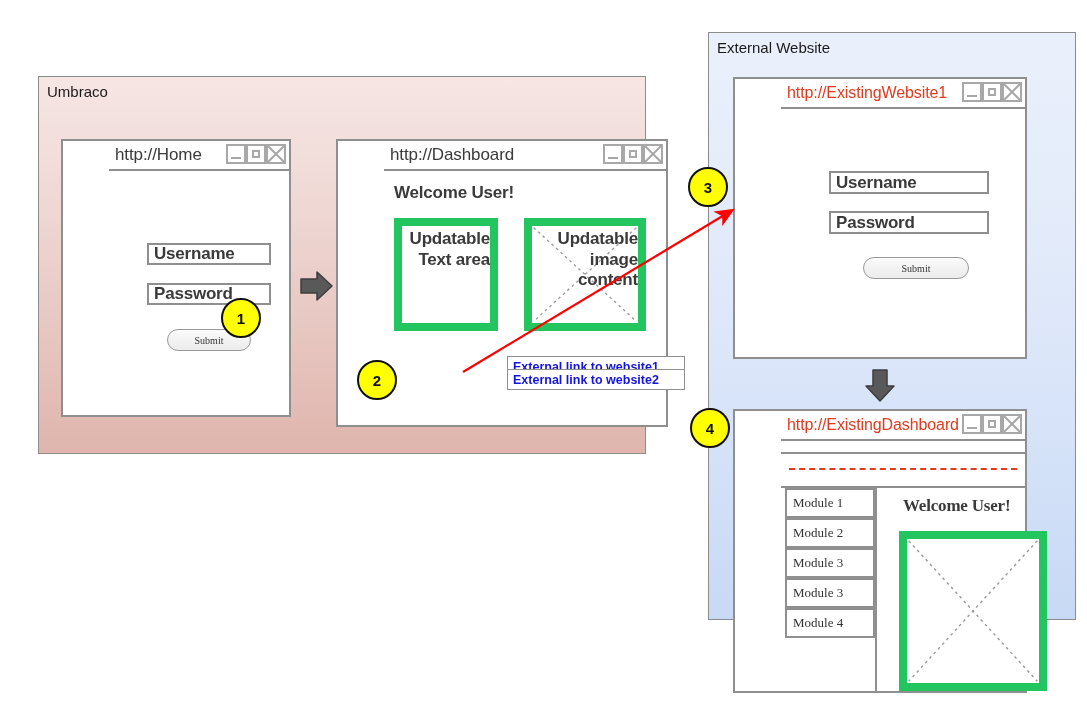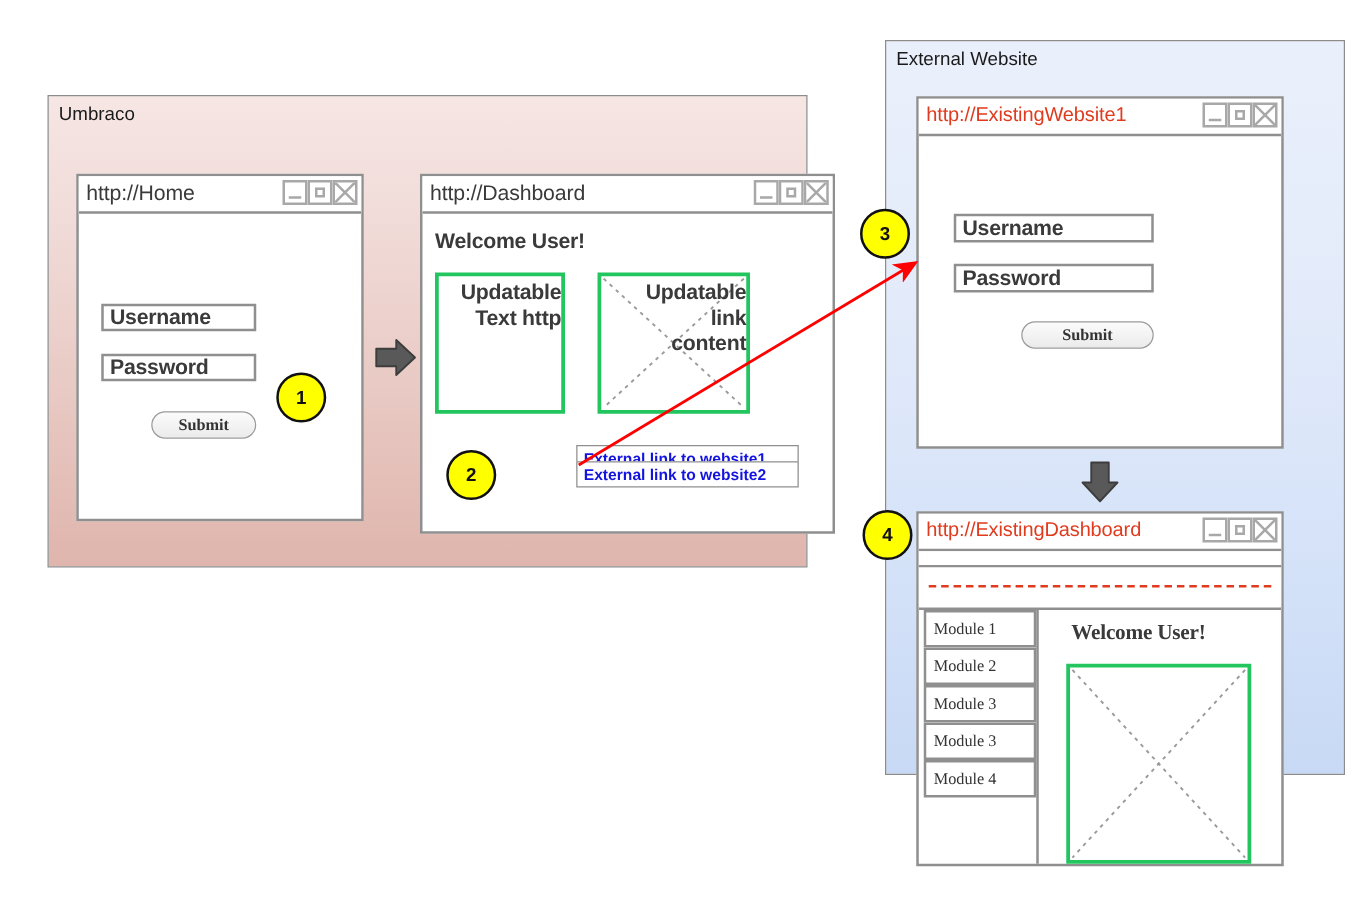--- a/index.html
+++ b/index.html
@@ -22,21 +22,21 @@
     left:708px;top:32px;width:368px;height:588px;
     background:linear-gradient(180deg,#eaf0fb 0%,#e3ebfa 35%,#d3e1f8 75%,#c8d9f5 100%);
     border:1px solid #8c8c8c;
   }
   .panel-title{
     position:absolute;left:8px;top:6px;font-size:15px;color:#1a1a1a;
     font-family:"Liberation Sans", sans-serif;font-weight:400;white-space:nowrap;
   }
 
   
-  .window{position:absolute;box-sizing:border-box;background:#ffffff;border:2px solid #8f8f8f;}
+  .window{position:absolute;box-sizing:border-box;background:#ffffff;border:2px solid #8f8f8f;padding-left:46px;}
   .titlebar{
     position:relative;box-sizing:border-box;height:30px;width:100%;
     border-bottom:2px solid #8f8f8f;background:#ffffff;
     display:flex;align-items:center;
   }
   .title-text{
     font-size:17px;font-weight:normal;color:#3a3a3a;padding-left:6px;white-space:nowrap;
     letter-spacing:-0.1px;
   }
   .title-text.red{color:#e03b1e;font-weight:400;font-size:16px;}
@@ -45,30 +45,29 @@
   .wc-min::after{content:"";position:absolute;left:3px;right:3px;bottom:3px;height:2px;background:#a8a8a8;}
   .wc-max::after{content:"";position:absolute;left:4px;top:4px;right:4px;bottom:4px;border:2px solid #a8a8a8;}
   .wc-close svg{position:absolute;left:0;top:0;}
 
   .winbody{position:relative;width:100%;box-sizing:border-box;}
 
   
   .field{
     position:absolute;box-sizing:border-box;border:2px solid #8f8f8f;background:#ffffff;
     font-size:17px;font-weight:bold;color:#3a3a3a;display:flex;align-items:center;
-    padding-left:5px;letter-spacing:-0.2px;
+    padding-left:5px;letter-spacing:-0.2px;margin-left:20px;
   }
   .submit-btn{
     position:absolute;box-sizing:border-box;border:1px solid #9a9a9a;border-radius:11px;
     background:linear-gradient(180deg,#fbfbfb 0%,#ebebeb 100%);
-    font-size:13px;color:#333;display:flex;align-items:center;justify-content:center;
+    font-size:10px;color:#333;display:flex;align-items:center;justify-content:center;
     font-family:"Liberation Serif", serif;
-    font-weight:bold;
-  }
-  .box{position:absolute;box-sizing:border-box;border:3px solid #22c55e;background:#ffffff;}
+  }
+  .box{position:absolute;box-sizing:border-box;border:8px solid #22c55e;background:#ffffff;}
   .box-text{
     font-size:17px;font-weight:bold;color:#3a3a3a;line-height:1.22;padding:3px 0 0 4px;
     letter-spacing:-0.2px;
   }
   .imgx{position:absolute;left:0;top:0;width:100%;height:100%;}
   .heading{
     position:absolute;font-size:17px;font-weight:bold;color:#3a3a3a;letter-spacing:-0.2px;
     white-space:nowrap;
   }
   .linkbox{
@@ -142,32 +141,32 @@
               </svg>
           </span>
         </span>
       </div>
       <div class="winbody" style="height:254px;">
         <div class="heading" style="left:10px;top:12px;">Welcome User!</div>
 
         <div class="box" style="left:10px;top:47px;width:104px;height:113px;">
           <div class="box-text">
             <span>Updatable</span><br>
-            <span>Text http</span>
+            <span>Text area</span>
           </div>
         </div>
 
         <div class="box" style="left:140px;top:47px;width:122px;height:113px;">
           <svg class="imgx" viewBox="0 0 122 113" preserveAspectRatio="none">
             <line x1="2" y1="2" x2="120" y2="111" stroke="#9a9a9a" stroke-width="1.6" stroke-dasharray="3,4"></line>
             <line x1="120" y1="2" x2="2" y2="111" stroke="#9a9a9a" stroke-width="1.6" stroke-dasharray="3,4"></line>
           </svg>
           <div class="box-text" style="position:relative;">
             <span>Updatable</span><br>
-            <span>link</span><br>
+            <span>image</span><br>
             <span>content</span>
           </div>
         </div>
 
         <div class="linkbox" style="left:123px;top:185px;width:178px;height:21px;">External link to website1</div>
         <div class="linkbox" style="left:123px;top:198px;width:178px;height:21px;">External link to website2</div>
       </div>
     </div>
   </div>
 

